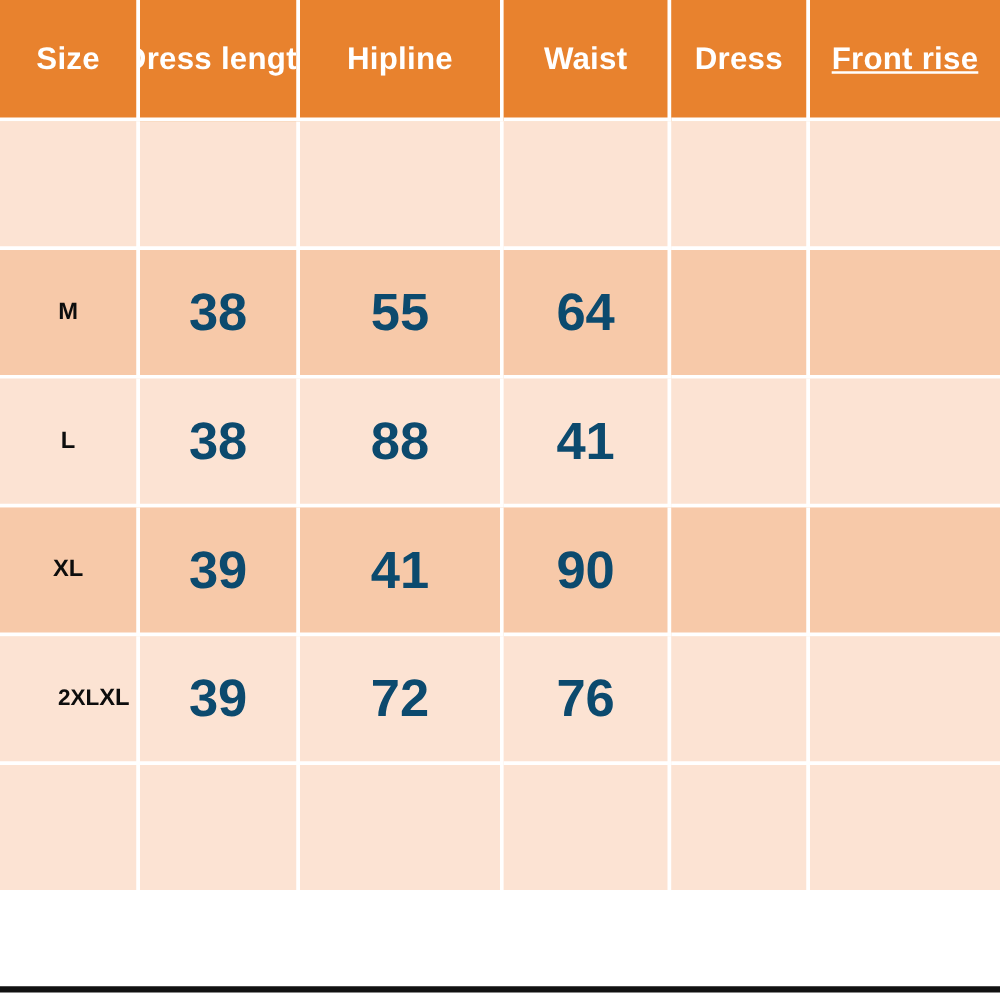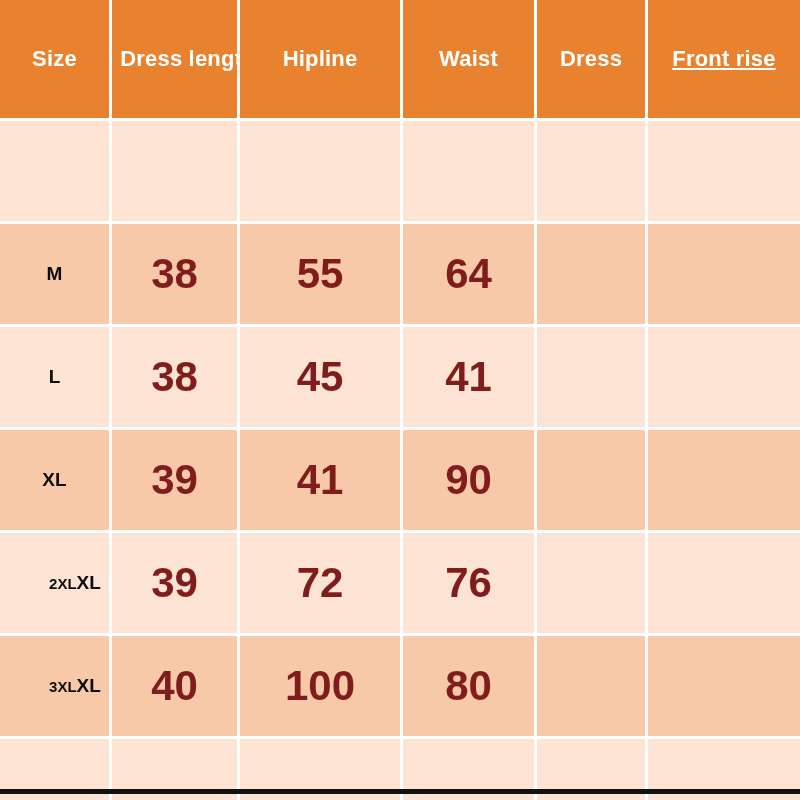--- a/index.html
+++ b/index.html
@@ -33,25 +33,25 @@
   
   col.c-size      { width: 112px; }
   col.c-dress     { width: 128px; }
   col.c-hip       { width: 163px; }
   col.c-waist     { width: 134px; }
   col.c-thigh     { width: 111px; }
   col.c-front     { width: 152px; }
 
   thead th {
     height: 94px;
-    padding: 12px;
+    padding: 0;
     margin: 0;
     background: #e8822e;
     color: #ffffff;
-    font-size: 22px;
+    font-size: 25px;
     font-weight: bold;
     text-align: center;
     vertical-align: middle;
     border-right: 3px solid #ffffff;
     border-bottom: 3px solid #ffffff;
     white-space: nowrap;
     overflow: hidden;
     letter-spacing: 0.2px;
   }
   thead th:last-child { border-right: none; text-decoration: underline; }
@@ -86,28 +86,28 @@
 
   tbody tr:last-child td { border-bottom: none; }
 
   .cell-size {
     font-size: 19px;
     font-weight: bold;
     color: #0d0d0d;
     line-height: 1;
   }
   .cell-size .lead-num {
-    font-size: 15px;
+    font-size: 18px;
     font-weight: bold;
     margin-left: 41px;
   }
   .cell-value {
     font-size: 42px;
     font-weight: bold;
-    color: #7f1d1d;
+    color: #0c4a6e;
     line-height: 1;
   }
   .cell-empty {
     font-size: 0;
     line-height: 0;
   }
 
   #bottom-rule {
     position: absolute;
     left: 0;
@@ -158,49 +158,41 @@
           <td><span class="cell-size">M</span></td>
           <td><span class="cell-value">38</span></td>
           <td><span class="cell-value">55</span></td>
           <td><span class="cell-value">64</span></td>
           <td><span class="cell-empty"></span></td>
           <td><span class="cell-empty"></span></td>
         </tr>
         <tr class="row-light">
           <td><span class="cell-size">L</span></td>
           <td><span class="cell-value">38</span></td>
-          <td><span class="cell-value">45</span></td>
+          <td><span class="cell-value">88</span></td>
           <td><span class="cell-value">41</span></td>
           <td><span class="cell-empty"></span></td>
           <td><span class="cell-empty"></span></td>
         </tr>
         <tr class="row-dark">
           <td><span class="cell-size">XL</span></td>
           <td><span class="cell-value">39</span></td>
           <td><span class="cell-value">41</span></td>
           <td><span class="cell-value">90</span></td>
           <td><span class="cell-empty"></span></td>
           <td><span class="cell-empty"></span></td>
         </tr>
         <tr class="row-light">
           <td><span class="cell-size"><span class="lead-num">2XL</span><span>XL</span></span></td>
           <td><span class="cell-value">39</span></td>
           <td><span class="cell-value">72</span></td>
           <td><span class="cell-value">76</span></td>
           <td><span class="cell-empty"></span></td>
           <td><span class="cell-empty"></span></td>
         </tr>
-        <tr class="row-dark">
-          <td><span class="cell-size"><span class="lead-num">3XL</span><span>XL</span></span></td>
-          <td><span class="cell-value">40</span></td>
-          <td><span class="cell-value">100</span></td>
-          <td><span class="cell-value">80</span></td>
-          <td><span class="cell-empty"></span></td>
-          <td><span class="cell-empty"></span></td>
-        </tr>
         <tr class="row-light">
           <td><span class="cell-empty"></span></td>
           <td><span class="cell-empty"></span></td>
           <td><span class="cell-empty"></span></td>
           <td><span class="cell-empty"></span></td>
           <td><span class="cell-empty"></span></td>
           <td><span class="cell-empty"></span></td>
         </tr>
       </tbody>
   </table>

